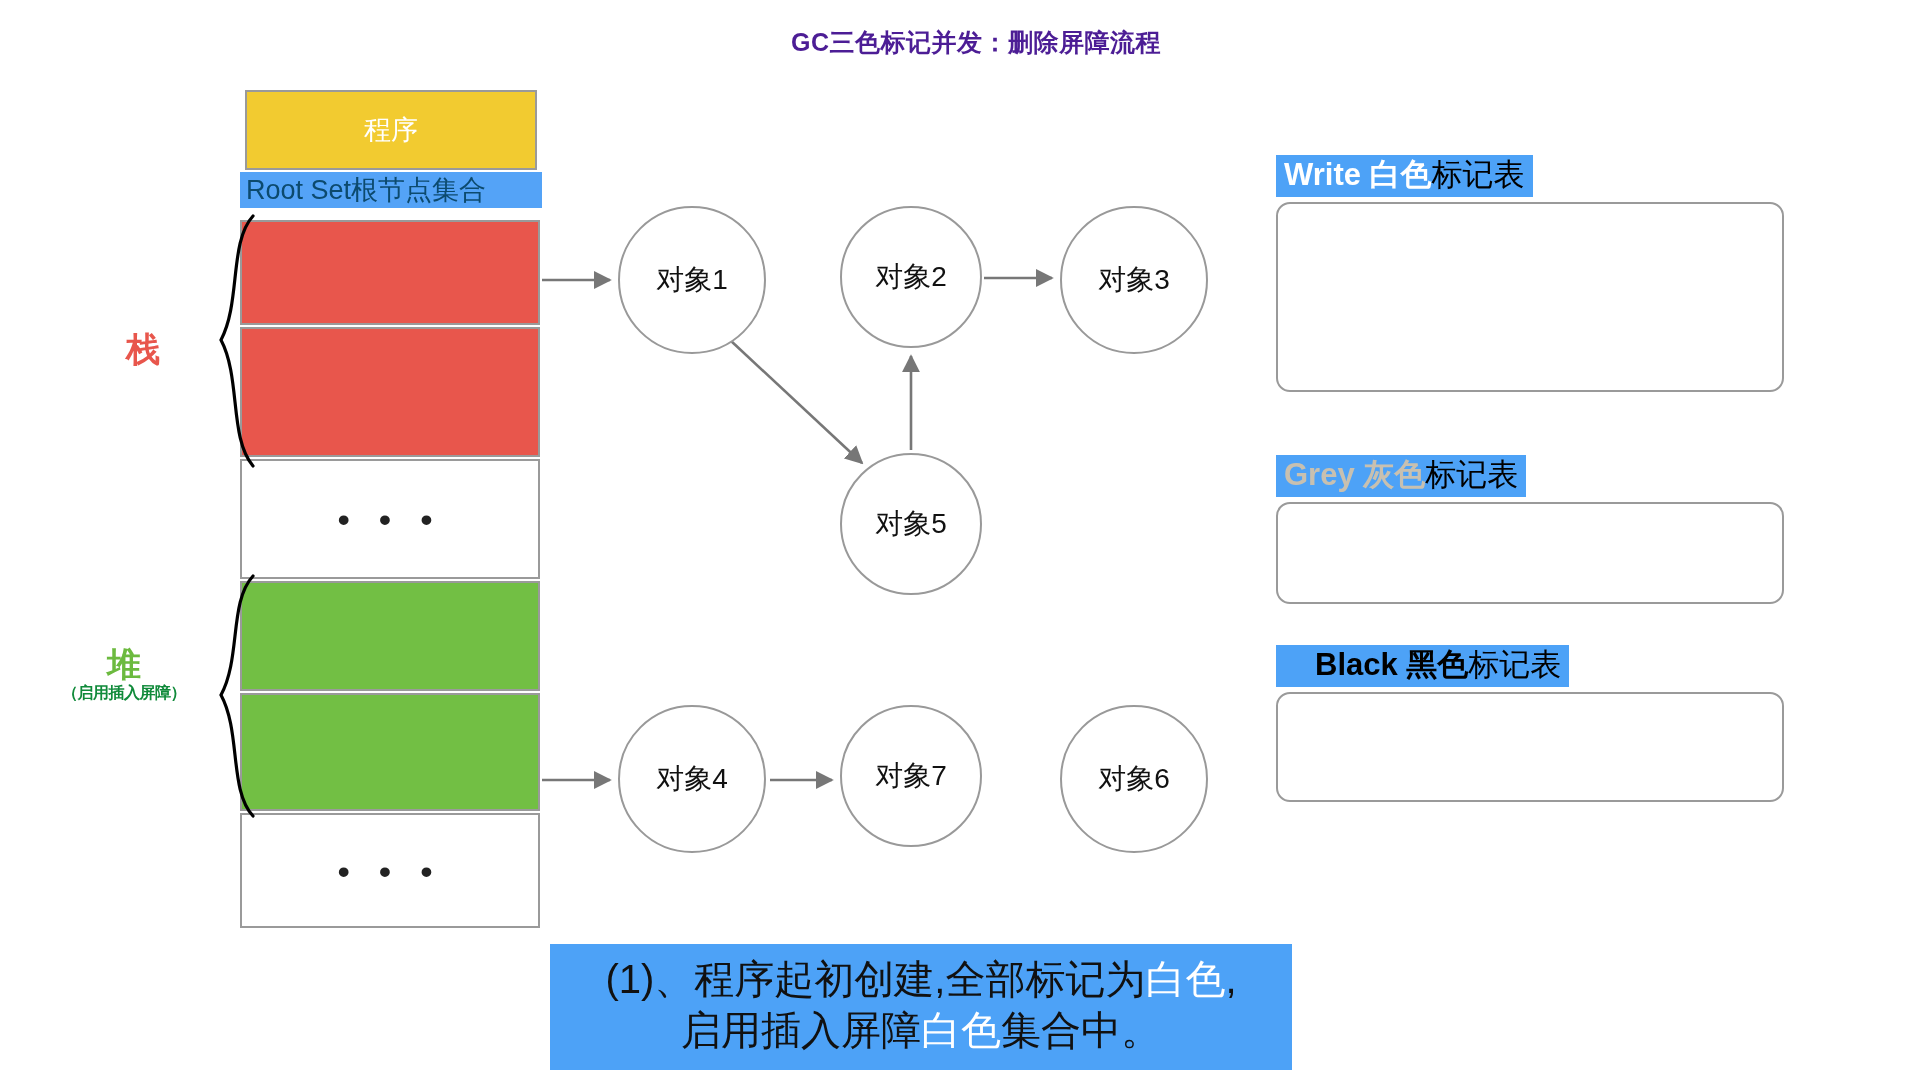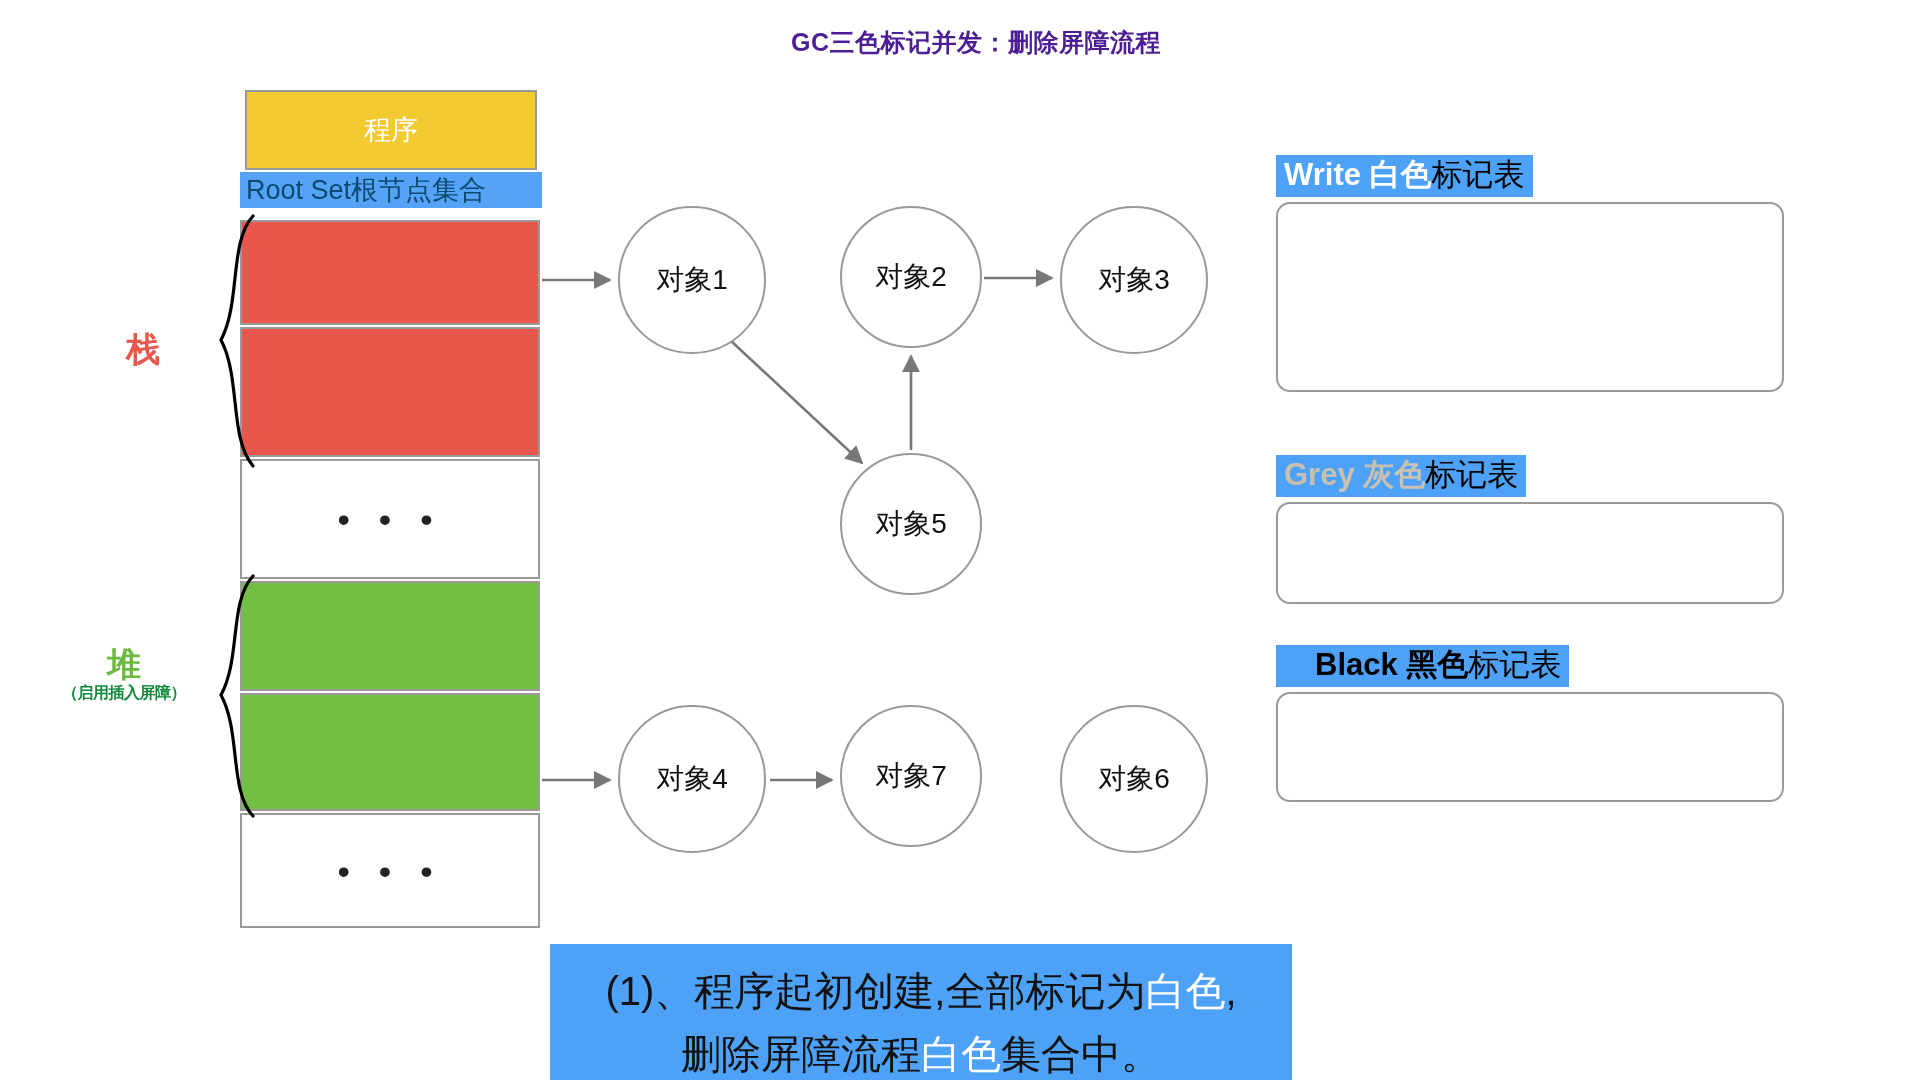--- a/index.html
+++ b/index.html
@@ -188,21 +188,21 @@
     left: 550px; top: 944px;
     width: 742px;
     background: #4da2f7;
     padding: 10px 0 14px 0;
     text-align: center;
     font-size: 40px;
     line-height: 1.28;
     color: #111;
   }
   .caption .w { color: #ffffff; }
-  .caption .line { display: block; white-space: nowrap; margin-top: 12px; }
+  .caption .line { display: block; white-space: nowrap; }
 </style>
 </head>
 <body>
 
 <div id="stage">
 
   <div class="title">GC三色标记并发：删除屏障流程</div>
 
   <div class="mem-col">
 
@@ -323,16 +323,16 @@
     <span class="kw-grey">Grey 灰色</span><span class="rest">标记表</span>
   </div>
 
   <div class="mt-body body-black"></div>
   <div class="mt-header hdr-black">
     <span class="kw-black">Black 黑色</span><span class="rest">标记表</span>
   </div>
 
   <div class="caption">
     <span class="line"><span>(1)、程序起初创建,全部标记为</span><span class="w">白色</span><span>,</span></span>
-    <span class="line"><span>删除屏障流程</span><span class="w">白色</span><span>集合中。</span></span>
+    <span class="line"><span>启用插入屏障</span><span class="w">白色</span><span>集合中。</span></span>
   </div>
 
 </div>
 
 </body></html>

